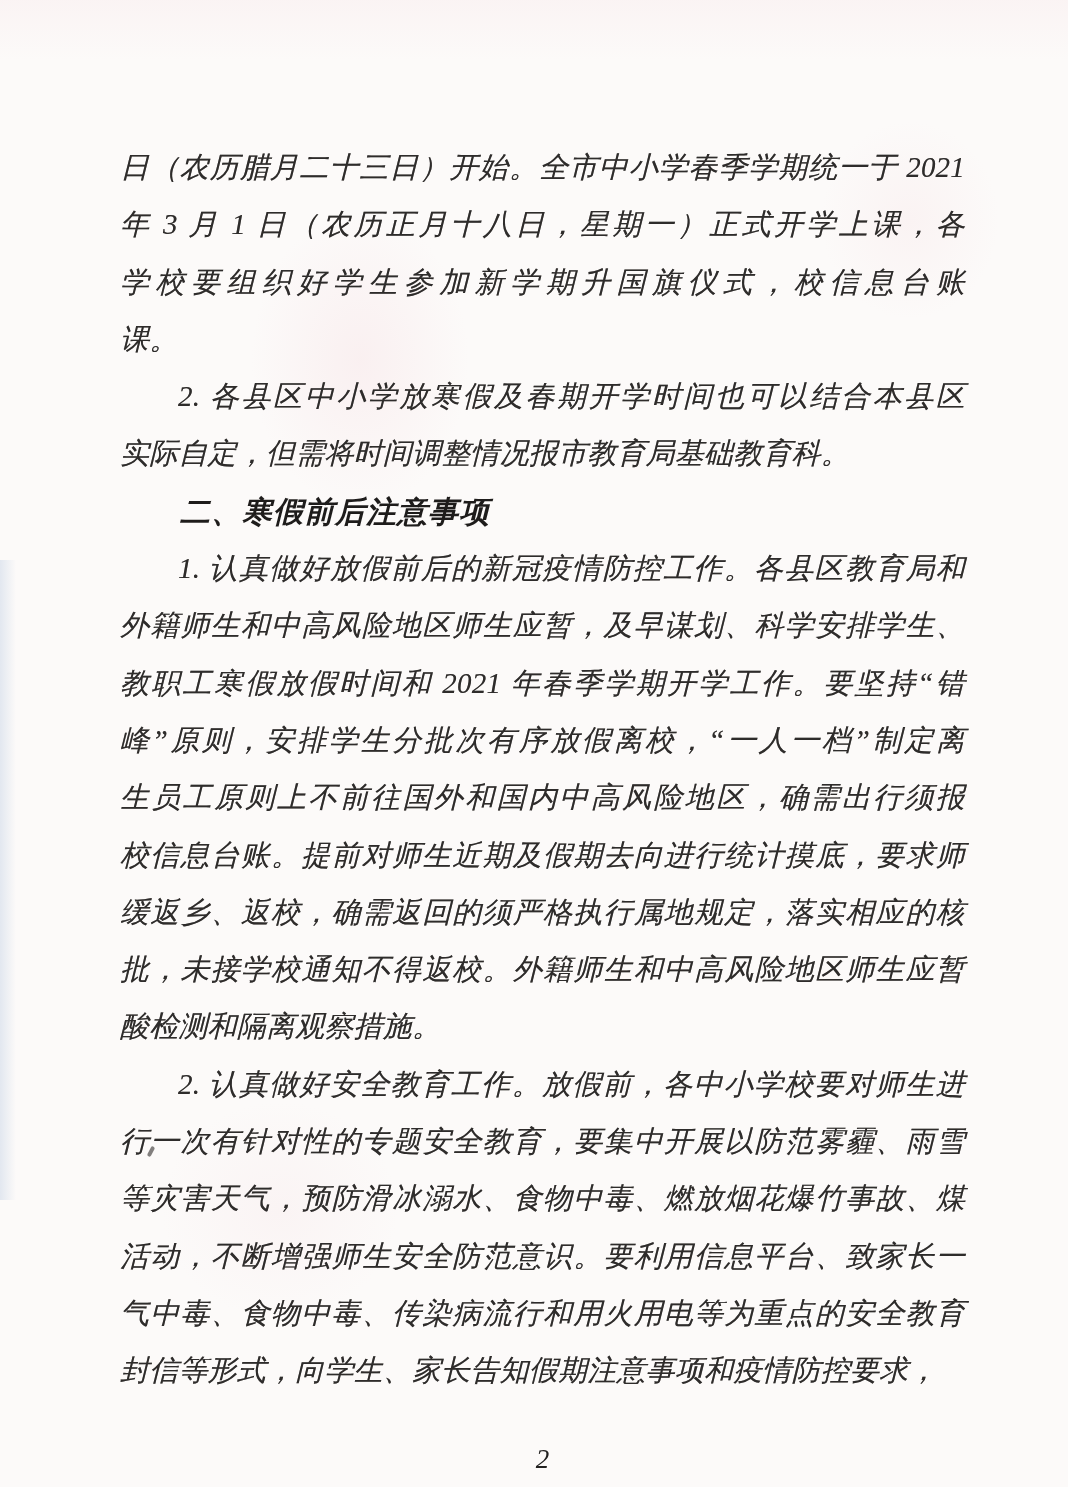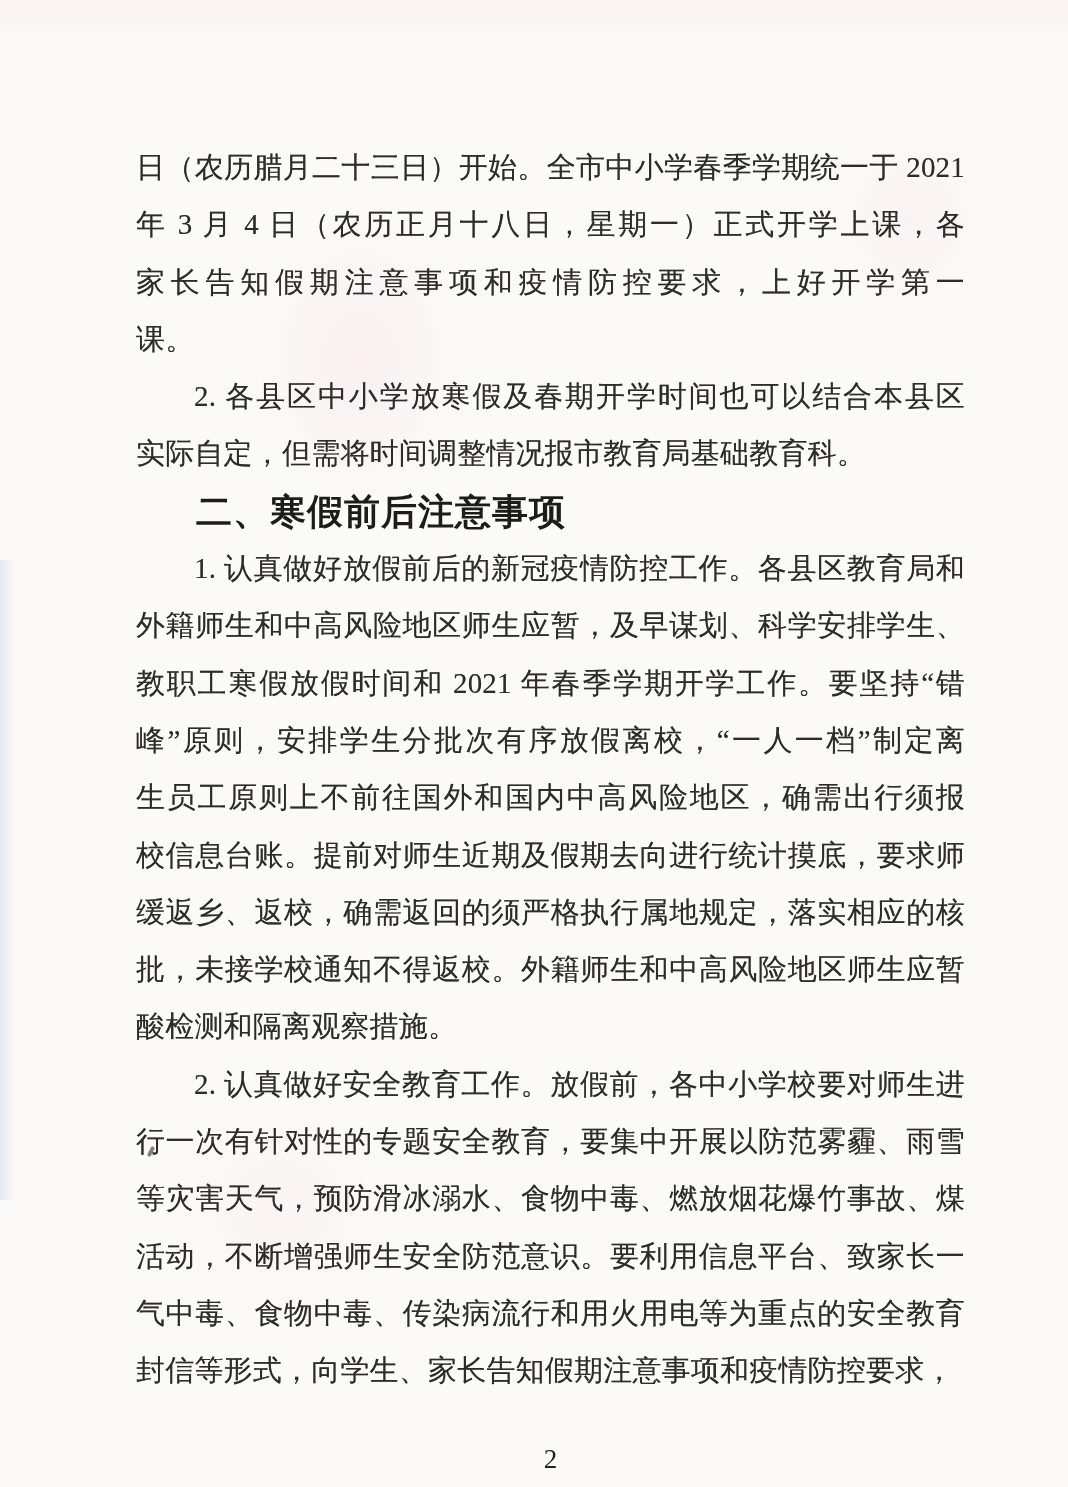--- a/index.html
+++ b/index.html
@@ -39,42 +39,43 @@
     left: 0; top: 0; width: 1068px; height: 60px;
     background: linear-gradient(to bottom, rgba(247,229,231,0.30), rgba(247,229,231,0));
   }
   .speck {
     left: 149px; top: 1146px; width: 4px; height: 11px;
     background: #5a5654; transform: rotate(28deg); border-radius: 2px; opacity: 0.75;
   }
   
   .doc {
     position: absolute;
-    left: 136px;
+    left: 120px;
     right: 103px;
     top: 139px;
+    font-style: italic;
   }
   .ln {
     font-size: 29px;
     line-height: 57.3px;
     height: 57.3px;
     white-space: nowrap;
     letter-spacing: 0.2px;
     text-shadow: 0 0 0.6px rgba(70,66,64,0.55);
   }
   .j {
     white-space: normal;
     text-align: justify;
     text-align-last: justify;
   }
   .ind { padding-left: 58px; }
   .head {
     font-family: "Liberation Sans", sans-serif;
     font-weight: 700;
-    font-size: 36px;
+    font-size: 30px;
     color: var(--heading-ink, #1e1c1b);
     padding-left: 60px;
     letter-spacing: 1px;
     text-shadow: none;
   }
   .page-number {
     margin-top: 44px;
     text-align: center;
     font-size: 27px;
     line-height: 30px;
@@ -88,22 +89,22 @@
 
   <div class="artifact top-wash"></div>
   <div class="artifact streak-left"></div>
   <div class="artifact blob1"></div>
   <div class="artifact blob2"></div>
   <div class="artifact blob3"></div>
   <div class="artifact speck"></div>
 
   <div class="doc">
     <div class="ln j">日（农历腊月二十三日）开始。全市中小学春季学期统一于 2021</div>
-    <div class="ln j">年 3 月 4 日（农历正月十八日，星期一）正式开学上课，各</div>
-    <div class="ln j">家长告知假期注意事项和疫情防控要求，上好开学第一</div>
+    <div class="ln j">年 3 月 1 日（农历正月十八日，星期一）正式开学上课，各</div>
+    <div class="ln j">学校要组织好学生参加新学期升国旗仪式，校信息台账</div>
     <div class="ln">课。</div>
     <div class="ln ind j">2. 各县区中小学放寒假及春期开学时间也可以结合本县区</div>
     <div class="ln">实际自定，但需将时间调整情况报市教育局基础教育科。</div>
     <div class="ln head">二、寒假前后注意事项</div>
     <div class="ln ind j">1. 认真做好放假前后的新冠疫情防控工作。各县区教育局和</div>
     <div class="ln j">外籍师生和中高风险地区师生应暂，及早谋划、科学安排学生、</div>
     <div class="ln j">教职工寒假放假时间和 2021 年春季学期开学工作。要坚持“错</div>
     <div class="ln j">峰”原则，安排学生分批次有序放假离校，“一人一档”制定离</div>
     <div class="ln j">生员工原则上不前往国外和国内中高风险地区，确需出行须报</div>
     <div class="ln j">校信息台账。提前对师生近期及假期去向进行统计摸底，要求师</div>

